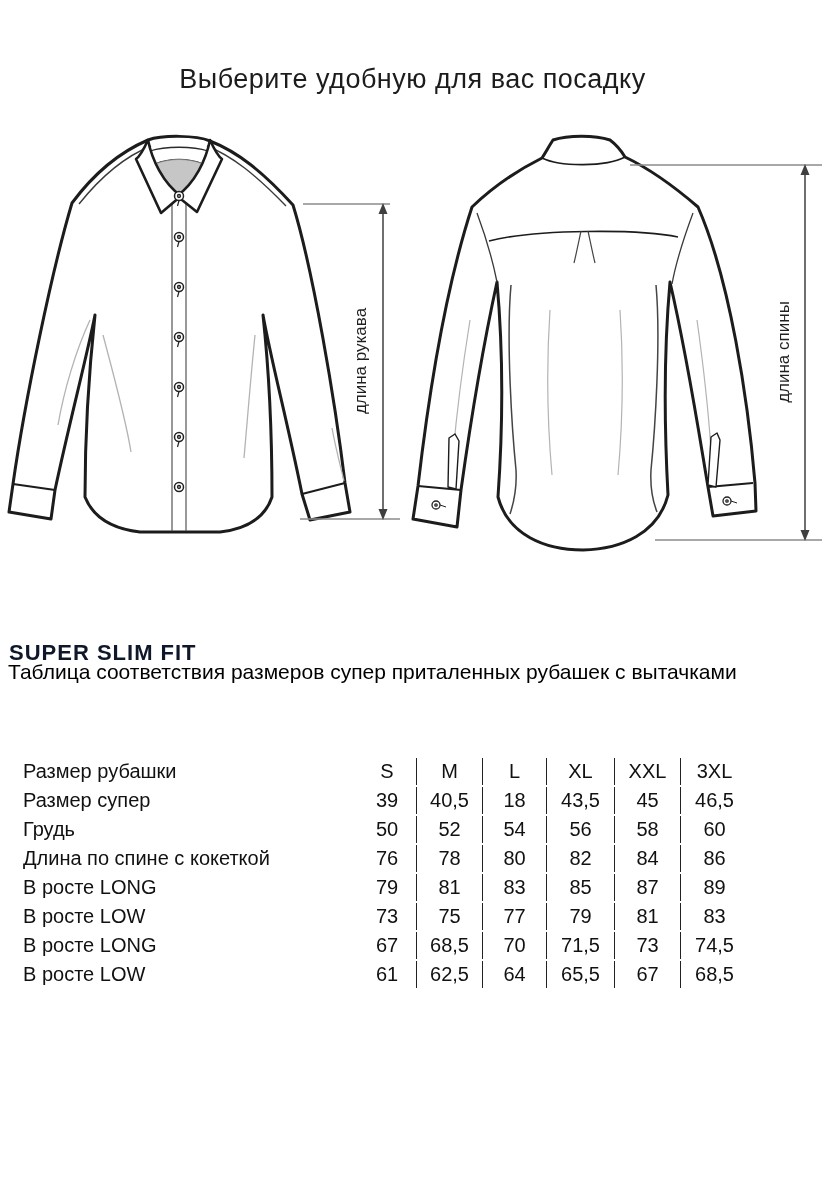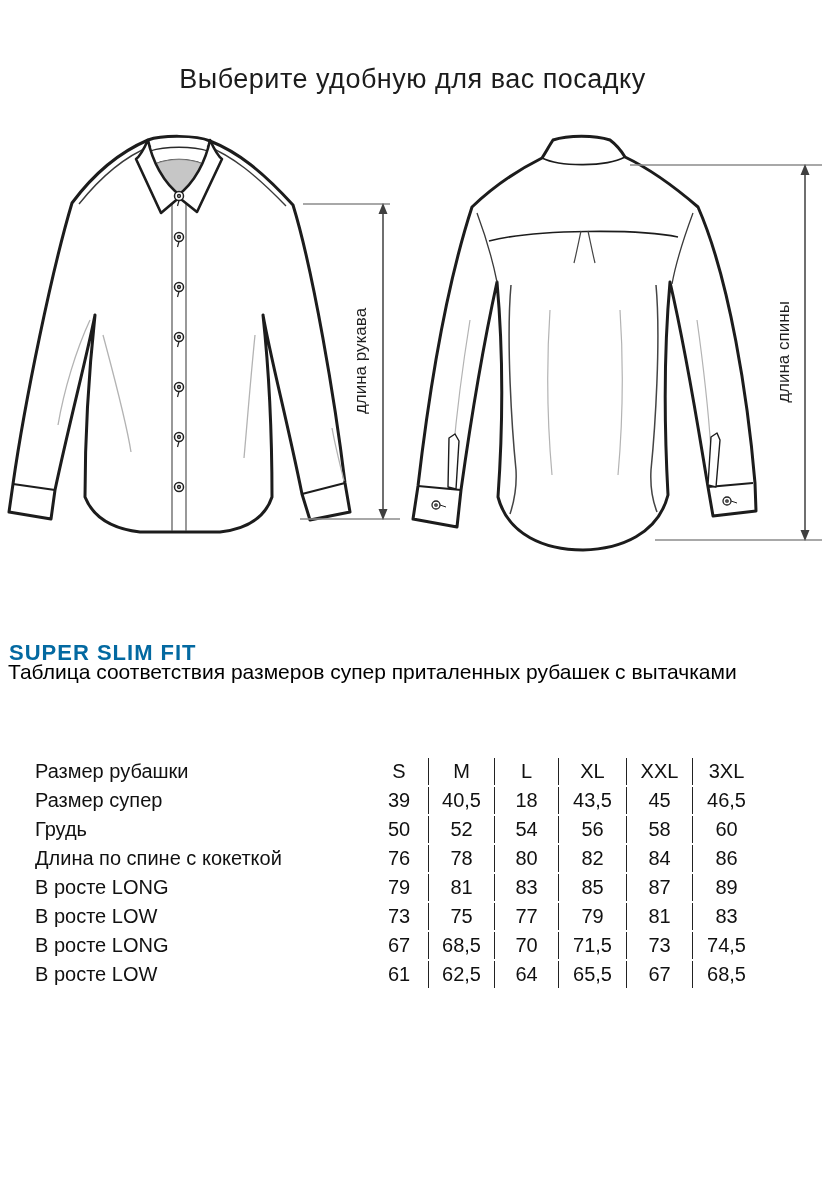--- a/index.html
+++ b/index.html
@@ -2,23 +2,23 @@
 <html><head>
 <meta charset="utf-8">
 <style>
   html,body{margin:0;padding:0;background:#ffffff;}
   body{width:825px;height:1200px;position:relative;overflow:hidden;
        font-family:"Liberation Sans", sans-serif;color:#1a1a1a;}
   .title{position:absolute;top:46px;left:0;width:825px;text-align:center;
          font-size:27px;font-weight:400;letter-spacing:.5px;color:#1c1c1c;}
   .diagram-svg{position:absolute;left:0;top:0;width:825px;height:600px;}
   .fit-heading{position:absolute;left:9px;top:622px;font-size:22px;font-weight:bold;
-               letter-spacing:1px;color:#0369a1;}
+               letter-spacing:1px;color:#0f172a;}
   .desc{position:absolute;left:8px;top:654px;font-size:21px;line-height:35px;color:#000000;}
-  table.sizes{position:absolute;left:35px;top:756px;border-collapse:separate;
+  table.sizes{position:absolute;left:23px;top:756px;border-collapse:separate;
               border-spacing:0 2px;table-layout:fixed;width:725px;
               font-size:20px;color:#111;}
   table.sizes td{height:27px;padding:0;white-space:nowrap;vertical-align:middle;}
   td.lbl{text-align:left;}
   td.val{text-align:center;}
   td.sep{border-left:1.5px solid #222;}
   svg text{font-family:"Liberation Sans", sans-serif;}
 </style>
 </head>
 <body>

